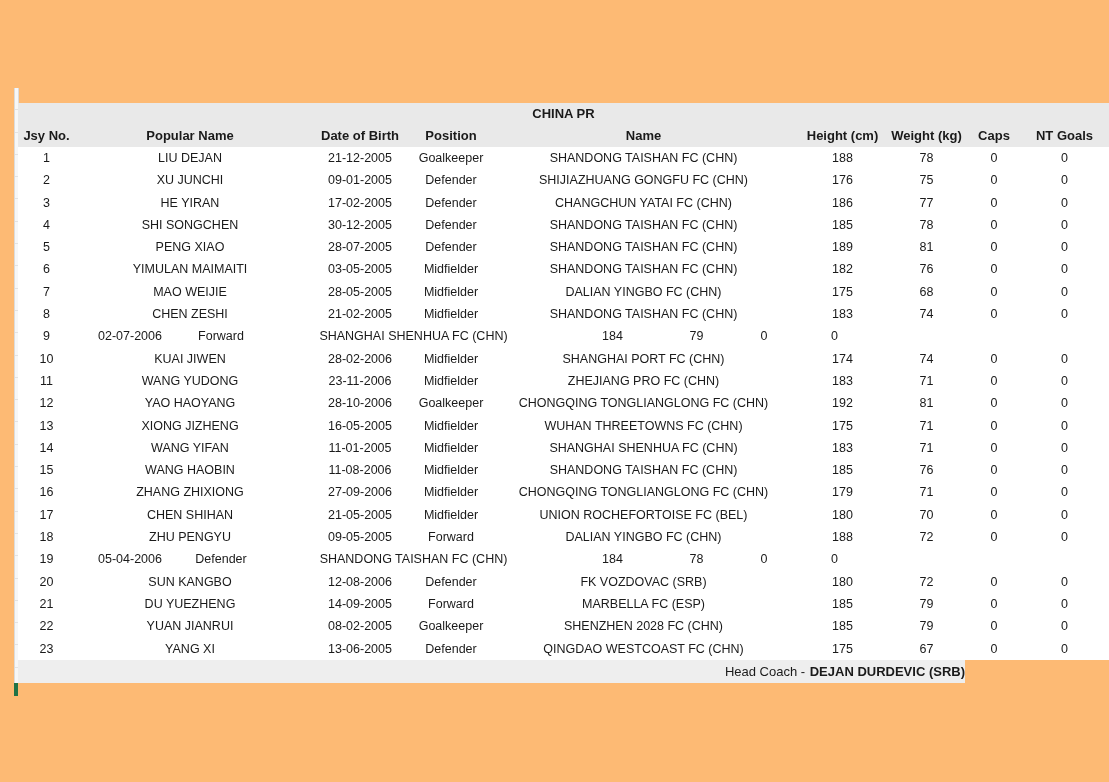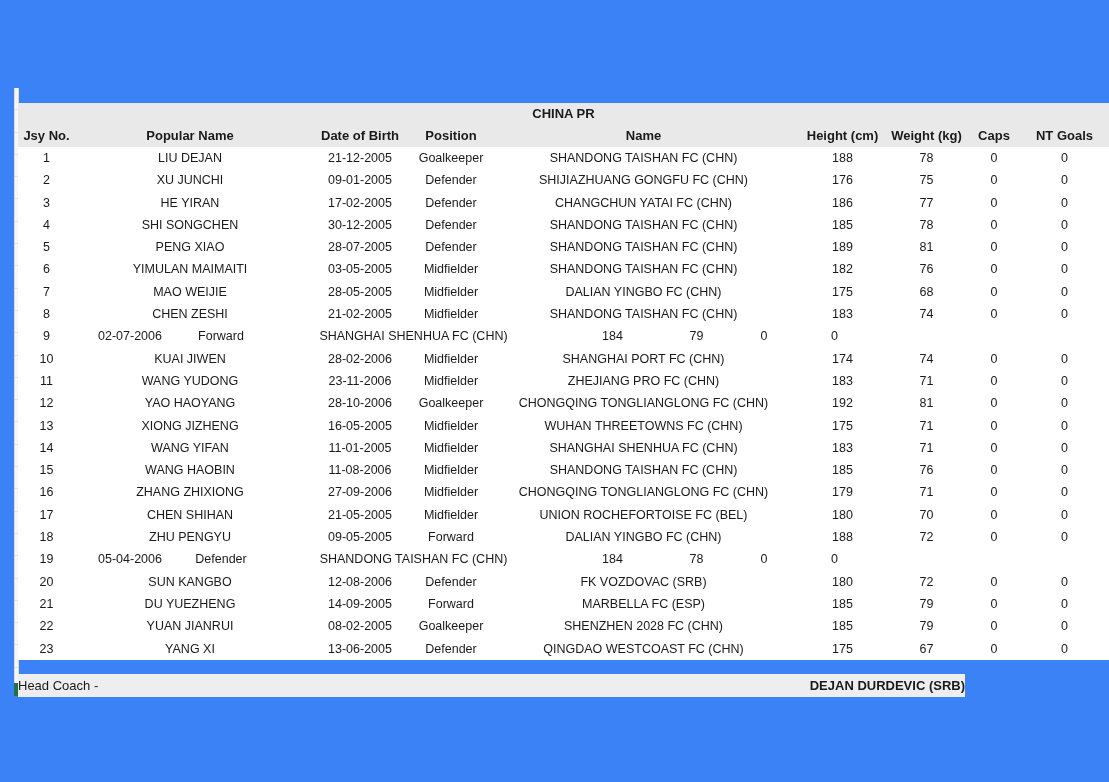--- a/index.html
+++ b/index.html
@@ -1,17 +1,17 @@
 <!DOCTYPE html>
 <html><head>
 <meta charset="utf-8">
 <style>
   html,body{margin:0;padding:0;background:#ffffff;}
   .stage{
-    position:relative;width:1109px;height:782px;overflow:hidden;background:#3b82f6;
+    position:relative;width:1109px;height:782px;overflow:hidden;background:#fdba74;
     font-family:"Liberation Sans",sans-serif;color:#1a1a1a;
   }
   
   .gutter{
     position:absolute;left:14px;top:88px;width:3px;height:595px;
     border-left:1px solid #dcdcdc;border-right:1px solid #dcdcdc;
     background:repeating-linear-gradient(to bottom,#f7f7f7 0 21.3px,#e3e3e3 21.3px 22.3px);
   }
   .cell-cursor{
     position:absolute;left:14px;top:683px;width:4px;height:13px;background:#217346;
@@ -29,21 +29,21 @@
   .c1{width:230px;}
   .c2{width:110px;}
   .c3{width:72px;}
   .c4{width:313px;}
   .c5{width:85px;}
   .c6{width:83px;}
   .c7{width:52px;}
   .c8{width:89px;}
   .footer-row{
     width:947px;height:23px;line-height:23px;background:#eeeeee;
-    display:flex;justify-content:space-between;align-items:center;font-size:13px;margin-top:14px;
+    display:flex;justify-content:flex-end;align-items:center;font-size:13px;
   }
   .footer-row .lbl{white-space:pre;}
   .footer-row .name{font-weight:bold;margin-left:1px;}
 </style>
 </head>
 <body>
 
 <div class="stage">
 
   <div class="gutter"></div>

